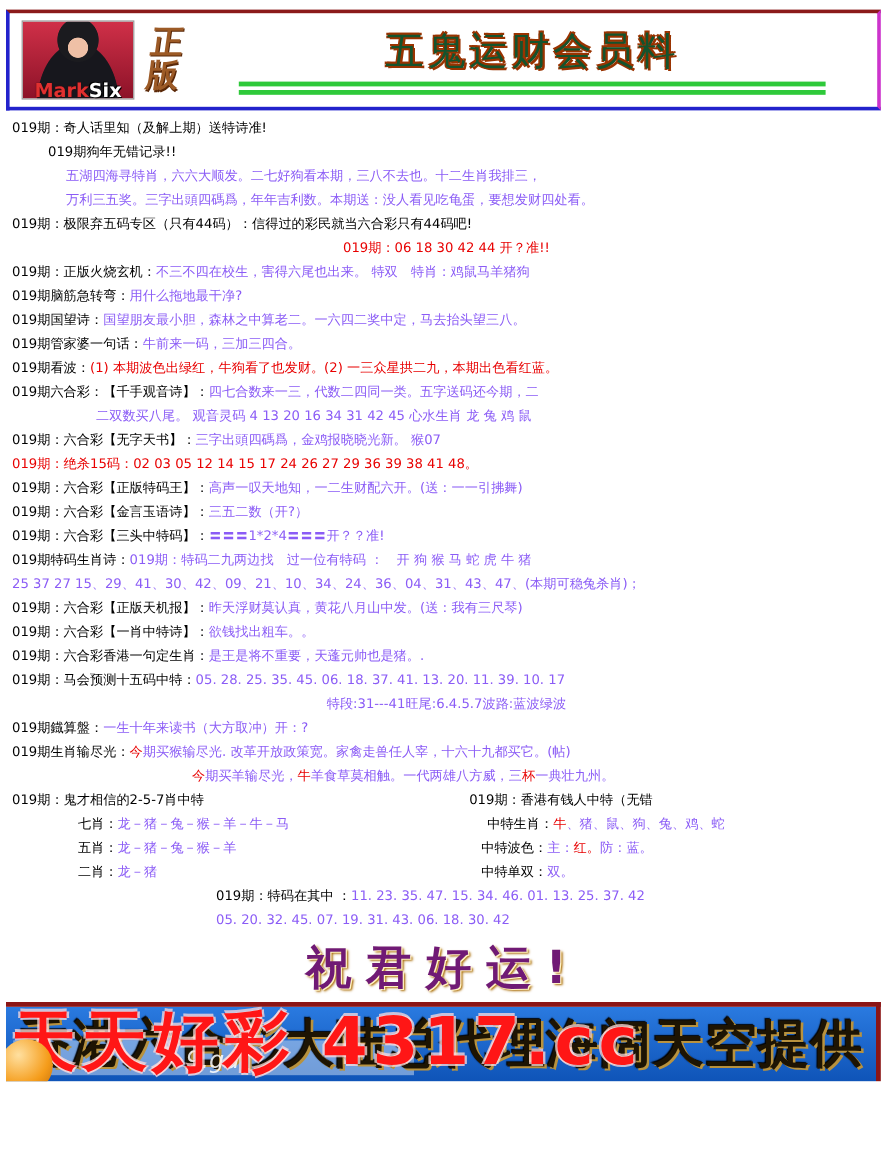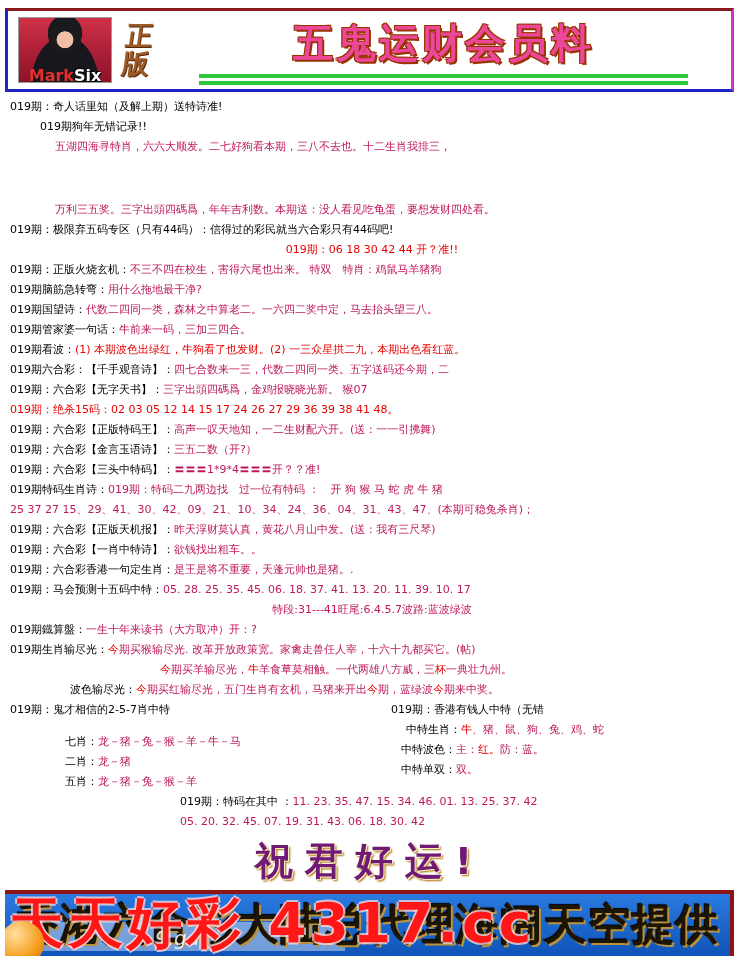--- a/index.html
+++ b/index.html
@@ -33,32 +33,32 @@
   }
   .photo-caption .mark{color:#e03030;text-shadow:0 0 1px #400;}
   .photo-caption .six{color:#ffffff;text-shadow:1px 1px 0 #000,-1px -1px 0 #000;}
   .edition{
     flex:0 0 auto;width:30px;font-size:27px;line-height:28px;font-weight:bold;
     color:#9c5a26;text-shadow:1px 1px 0 #5a2808;word-break:break-all;
     transform:skewX(-8deg);
   }
   .title-wrap{flex:1;text-align:center;}
   .main-title{
-    font-size:40px;font-weight:bold;letter-spacing:3px;color:#ec4899;white-space:nowrap;
+    font-size:32px;font-weight:normal;letter-spacing:3px;color:#14532d;white-space:nowrap;
     text-shadow:2px 2px 0 #993300,-1px -1px 0 #993300,1px -1px 0 #993300,-1px 1px 0 #993300;
   }
   .underlines{width:88%;margin:3px auto 0;}
   .underlines div{height:4px;background:#2ec93a;margin-top:3px;}
 
   
   .content{padding:5px 0 0 5px;font-size:11px;overflow:hidden;}
   .line{line-height:20px;white-space:nowrap;}
   .line.center{text-align:center;}
   .c-k{color:#000000;}
-  .c-b{color:#be185d;}
+  .c-b{color:#8b5cf6;}
   .c-r{color:#e80000;}
 
   .cols{display:flex;gap:26px;}
   .col-left{width:355px;flex:0 0 auto;}
   .col-right{flex:1;}
 
   
   .wish{
     text-align:center;margin-top:4px;font-size:38px;font-weight:bold;letter-spacing:12px;
     color:#701a75;text-shadow:1px 1px 0 #fff3c4,2px 2px 2px #a86a00;white-space:nowrap;
@@ -109,52 +109,52 @@
           <div></div>
         </div>
     </div>
   </div>
 
   <div class="content">
     <div>
         <div class="line"><span class="c-k">019期：奇人话里知（及解上期）送特诗准!</span></div>
         <div class="line" style="padding-left: 30px;"><span class="c-k">019期狗年无错记录!!</span></div>
         <div class="line" style="padding-left: 45px;"><span class="c-b">五湖四海寻特肖，六六大顺发。二七好狗看本期，三八不去也。十二生肖我排三，</span></div>
-        <div class="line" style="padding-left: 45px; margin-top: 43px;"><span class="c-b">万利三五奖。三字出頭四碼爲，年年吉利数。本期送：没人看见吃龟蛋，要想发财四处看。</span></div>
+        <div class="line" style="padding-left: 45px;"><span class="c-b">万利三五奖。三字出頭四碼爲，年年吉利数。本期送：没人看见吃龟蛋，要想发财四处看。</span></div>
         <div class="line"><span class="c-k">019期：极限弃五码专区（只有44码）：信得过的彩民就当六合彩只有44码吧!</span></div>
         <div class="line center"><span class="c-r">019期：06 18 30 42 44 开？准!!</span></div>
         <div class="line"><span class="c-k">019期：正版火烧玄机：</span><span class="c-b">不三不四在校生，害得六尾也出来。 特双　特肖：鸡鼠马羊猪狗</span></div>
         <div class="line"><span class="c-k">019期脑筋急转弯：</span><span class="c-b">用什么拖地最干净?</span></div>
-        <div class="line"><span class="c-k">019期国望诗：</span><span class="c-b">代数二四同一类，森林之中算老二。一六四二奖中定，马去抬头望三八。</span></div>
+        <div class="line"><span class="c-k">019期国望诗：</span><span class="c-b">国望朋友最小胆，森林之中算老二。一六四二奖中定，马去抬头望三八。</span></div>
         <div class="line"><span class="c-k">019期管家婆一句话：</span><span class="c-b">牛前来一码，三加三四合。</span></div>
         <div class="line"><span class="c-k">019期看波：</span><span class="c-r">(1) 本期波色出绿红，牛狗看了也发财。(2) 一三众星拱二九，本期出色看红蓝。</span></div>
         <div class="line"><span class="c-k">019期六合彩：【千手观音诗】：</span><span class="c-b">四七合数来一三，代数二四同一类。五字送码还今期，二</span></div>
+        <div class="line" style="padding-left: 70px;"><span class="c-b">二双数买八尾。 观音灵码 4 13 20 16 34 31 42 45 心水生肖 龙 兔 鸡 鼠</span></div>
         <div class="line"><span class="c-k">019期：六合彩【无字天书】：</span><span class="c-b">三字出頭四碼爲，金鸡报晓晓光新。 猴07</span></div>
         <div class="line"><span class="c-r">019期：绝杀15码：02 03 05 12 14 15 17 24 26 27 29 36 39 38 41 48。</span></div>
         <div class="line"><span class="c-k">019期：六合彩【正版特码王】：</span><span class="c-b">高声一叹天地知，一二生财配六开。(送：一一引拂舞)</span></div>
         <div class="line"><span class="c-k">019期：六合彩【金言玉语诗】：</span><span class="c-b">三五二数（开?）</span></div>
-        <div class="line"><span class="c-k">019期：六合彩【三头中特码】：</span><span class="c-b">〓〓〓1*9*4〓〓〓开？？准!</span></div>
+        <div class="line"><span class="c-k">019期：六合彩【三头中特码】：</span><span class="c-b">〓〓〓1*2*4〓〓〓开？？准!</span></div>
         <div class="line"><span class="c-k">019期特码生肖诗：</span><span class="c-b">019期：特码二九两边找　过一位有特码 ：　开 狗 猴 马 蛇 虎 牛 猪</span></div>
         <div class="line"><span class="c-b">25 37 27 15、29、41、30、42、09、21、10、34、24、36、04、31、43、47、(本期可稳兔杀肖)；</span></div>
         <div class="line"><span class="c-k">019期：六合彩【正版天机报】：</span><span class="c-b">昨天浮财莫认真，黄花八月山中发。(送：我有三尺琴)</span></div>
         <div class="line"><span class="c-k">019期：六合彩【一肖中特诗】：</span><span class="c-b">欲钱找出粗车。。</span></div>
         <div class="line"><span class="c-k">019期：六合彩香港一句定生肖：</span><span class="c-b">是王是将不重要，天蓬元帅也是猪。.</span></div>
         <div class="line"><span class="c-k">019期：马会预测十五码中特：</span><span class="c-b">05. 28. 25. 35. 45. 06. 18. 37. 41. 13. 20. 11. 39. 10. 17</span></div>
         <div class="line center"><span class="c-b">特段:31---41旺尾:6.4.5.7波路:蓝波绿波</span></div>
         <div class="line"><span class="c-k">019期鐡算盤：</span><span class="c-b">一生十年来读书（大方取冲）开：?</span></div>
         <div class="line"><span class="c-k">019期生肖输尽光：</span><span class="c-r">今</span><span class="c-b">期买猴输尽光. 改革开放政策宽。家禽走兽任人宰，十六十九都买它。(帖)</span></div>
         <div class="line" style="padding-left: 150px;"><span class="c-r">今</span><span class="c-b">期买羊输尽光，</span><span class="c-r">牛</span><span class="c-b">羊食草莫相触。一代两雄八方威，三</span><span class="c-r">杯</span><span class="c-b">一典壮九州。</span></div>
-        <div class="line" style="padding-left: 60px;"><span class="c-k">波色输尽光：</span><span class="c-r">今</span><span class="c-b">期买红输尽光，五门生肖有玄机，马猪来开出</span><span class="c-r">今</span><span class="c-b">期，蓝绿波</span><span class="c-r">今</span><span class="c-b">期来中奖。</span></div>
       </div>
     <div class="cols">
       <div class="col-left">
           <div class="line"><span class="c-k">019期：鬼才相信的2-5-7肖中特</span></div>
-          <div class="line" style="padding-left: 55px; margin-top: 12px;"><span class="c-k">七肖：</span><span class="c-b">龙－猪－兔－猴－羊－牛－马</span></div>
+          <div class="line" style="padding-left: 55px;"><span class="c-k">七肖：</span><span class="c-b">龙－猪－兔－猴－羊－牛－马</span></div>
+          <div class="line" style="padding-left: 55px;"><span class="c-k">五肖：</span><span class="c-b">龙－猪－兔－猴－羊</span></div>
           <div class="line" style="padding-left: 55px;"><span class="c-k">二肖：</span><span class="c-b">龙－猪</span></div>
-          <div class="line" style="padding-left: 55px;"><span class="c-k">五肖：</span><span class="c-b">龙－猪－兔－猴－羊</span></div>
         </div>
       <div class="col-right">
           <div class="line"><span class="c-k">019期：香港有钱人中特（无错</span></div>
           <div class="line" style="padding-left: 15px;"><span class="c-k">中特生肖：</span><span class="c-r">牛</span><span class="c-b">、猪、鼠、狗、兔、鸡、蛇</span></div>
           <div class="line" style="padding-left: 10px;"><span class="c-k">中特波色：</span><span class="c-b">主：</span><span class="c-r">红。</span><span class="c-b">防：蓝。</span></div>
           <div class="line" style="padding-left: 10px;"><span class="c-k">中特单双：</span><span class="c-b">双。</span></div>
         </div>
     </div>
     <div>
         <div class="line" style="padding-left: 170px;"><span class="c-k">019期：特码在其中 ：</span><span class="c-b">11. 23. 35. 47. 15. 34. 46. 01. 13. 25. 37. 42</span></div>

